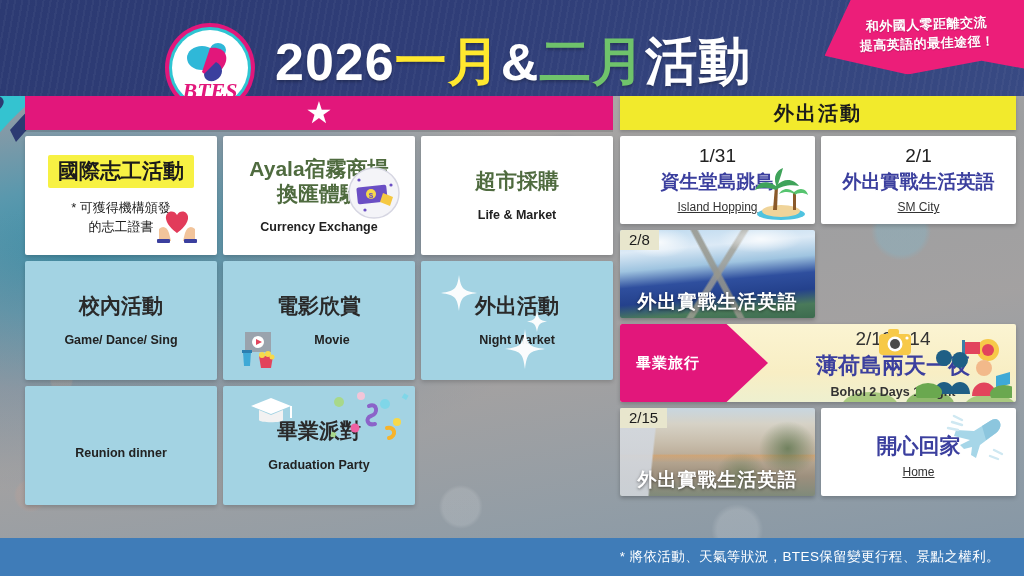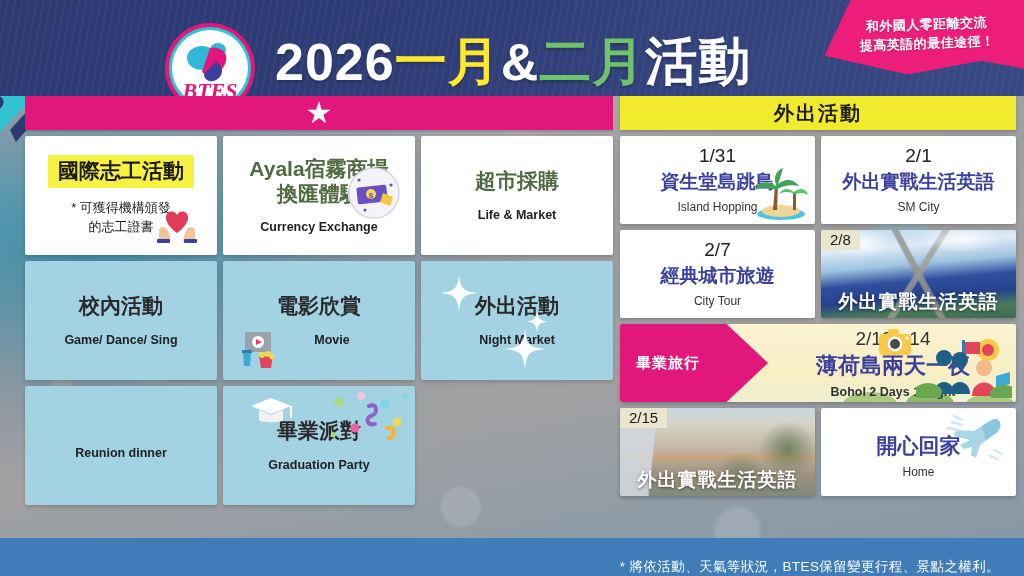--- a/index.html
+++ b/index.html
@@ -109,21 +109,21 @@
   }
   .yellow-bar span { font-size:20px; font-weight:bold; color:#1c1c1c; letter-spacing:2px; }
   .grid2 { display:grid; grid-template-columns: 1fr 1fr; gap:6px; margin-top:6px; }
   .rcard {
     position:relative; height: 88px; background:#fff; border-radius:2px; overflow:hidden;
     display:flex; flex-direction:column; align-items:center; justify-content:center;
     box-shadow:0 2px 4px rgba(0,0,0,.2);
   }
   .rcard .date { font-size:19px; color:#222; line-height:1.1; }
   .rcard .zh { font-size:19px; font-weight:bold; color:#3b3f9e; margin-top:3px; }
-  .rcard .en { font-size:12px; color:#333; margin-top:5px; }
+  .rcard .en { font-size:12px; color:#333; margin-top:5px;text-decoration:underline; }
 
   
   .photo { position:relative; height:88px; border-radius:2px; overflow:hidden; box-shadow:0 2px 4px rgba(0,0,0,.25); }
   .photo .pdate {
     position:absolute; left:0; top:0; background:#e8e6cd; color:#1c1c1c;
     font-size:15px; padding:1px 9px 2px; z-index:3;
   }
   .photo .pzh {
     position:absolute; left:0; right:0; bottom:3px; text-align:center; z-index:3;
     color:#fff; font-size:19px; font-weight:bold; letter-spacing:1px;
@@ -169,21 +169,21 @@
   .bohol .body { position:absolute; left:150px; right:0; top:0; bottom:0;
     display:flex; flex-direction:column; align-items:center; justify-content:center; }
   .bohol .bdate { font-size:19px; color:#333; }
   .bohol .bzh { font-size:22px; font-weight:bold; color:#3b3f9e; margin-top:1px; }
   .bohol .ben { font-size:12.5px; color:#333; margin-top:4px; font-weight:bold; }
   .bohol .hills { position:absolute; left:0; right:0; bottom:0; height:26px; pointer-events:none; }
 
   
   .footer {
     position:absolute; left:0; bottom:0; width:1024px; height:38px;
-    background:#3f7cb8; display:flex; align-items:flex-end; justify-content:flex-end;
+    background:#3f7cb8; display:flex; align-items:center; justify-content:flex-end;
     padding-right: 24px;
   }
   .footer span { color:#ffffff; font-size:13.5px; letter-spacing:.4px; }
 </style>
 </head>
 <body>
 
 <div id="poster">
 
   <svg class="leaf" viewBox="0 0 190 230">
@@ -367,25 +367,20 @@
 
       <div class="rcard">
         <div class="date">2/1</div>
         <div class="zh">外出實戰生活英語</div>
         <div class="en">SM City</div>
       </div>
     </div>
 
     <div class="grid2">
 
-      <div class="rcard">
-        <div class="date">2/7</div>
-        <div class="zh">經典城市旅遊</div>
-        <div class="en">City Tour</div>
-      </div>
 
       <div class="photo ph-sm">
         <div class="pdate">2/8</div>
         <div class="pzh">外出實戰生活英語</div>
       </div>
     </div>
 
     <div class="bohol">
       <svg class="hills" viewBox="0 0 396 26" preserveAspectRatio="none">
         <ellipse cx="30" cy="28" rx="26" ry="14" fill="#a9c97f"></ellipse>

